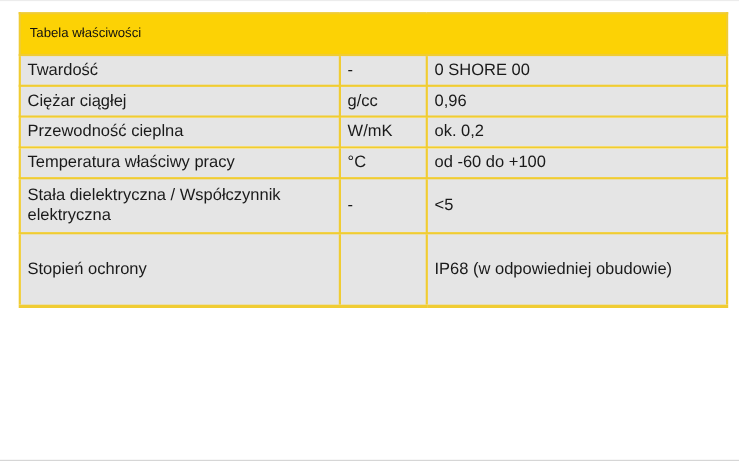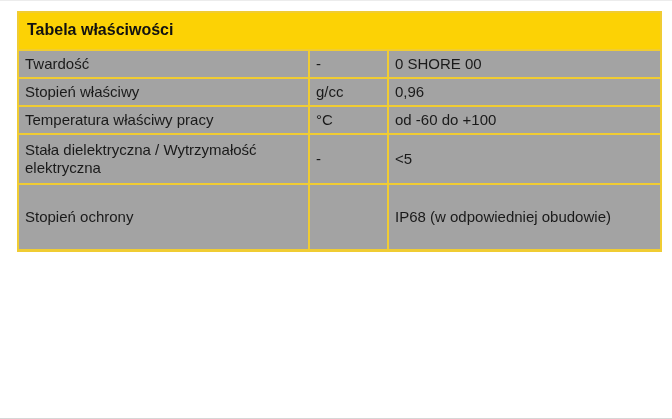--- a/index.html
+++ b/index.html
@@ -36,29 +36,29 @@
     line-height: 1.22;
   }
   table.props col.c-prop  { width: 291px; }
   table.props col.c-unit  { width: 79px; }
   table.props col.c-value { width: 273px; }
 
   table.props th.title-cell {
     background: #fcd205;
     border: 2px solid #f0cc33;
     text-align: left;
-    font-weight: bold;
-    font-size: 16px;
+    font-weight: normal;
+    font-size: 12px;
     height: 30px;
     padding: 2px 6px 4px 8px;
     color: #111111;
   }
   table.props td {
     border: 2px solid #f0cc33;
-    background: #a3a3a3;
+    background: #e5e5e5;
     padding: 2px 5px 2px 6px;
     vertical-align: middle;
     white-space: pre-line;
     overflow: hidden;
   }
   table.props tr.h26 td { height: 22px; }
   table.props tr.h40 td { height: 36px; }
   table.props tr.h48 td { height: 44px; }
   table.props tr.h64 td { height: 60px; }
   table.props tr:last-child td { border-bottom-width: 3px; }
@@ -82,31 +82,36 @@
         <th class="title-cell" colspan="3">Tabela właściwości</th>
       </tr>
     </thead>
     <tbody>
       <tr class="h26">
         <td>Twardość</td>
         <td>-</td>
         <td>0 SHORE 00</td>
       </tr>
       <tr class="h26">
-        <td>Stopień właściwy</td>
+        <td>Ciężar ciągłej</td>
         <td>g/cc</td>
         <td>0,96</td>
+      </tr>
+      <tr class="h26">
+        <td>Przewodność cieplna</td>
+        <td>W/mK</td>
+        <td>ok. 0,2</td>
       </tr>
       <tr class="h26">
         <td>Temperatura właściwy pracy</td>
         <td>°C</td>
         <td>od -60 do +100</td>
       </tr>
       <tr class="h48">
-        <td>Stała dielektryczna / Wytrzymałość
+        <td>Stała dielektryczna / Współczynnik
 elektryczna</td>
         <td>-</td>
         <td>&lt;5</td>
       </tr>
       <tr class="h64">
         <td class="prop-top">Stopień ochrony</td>
         <td></td>
         <td class="val-mid">IP68 (w odpowiedniej obudowie)</td>
       </tr>
     </tbody>

